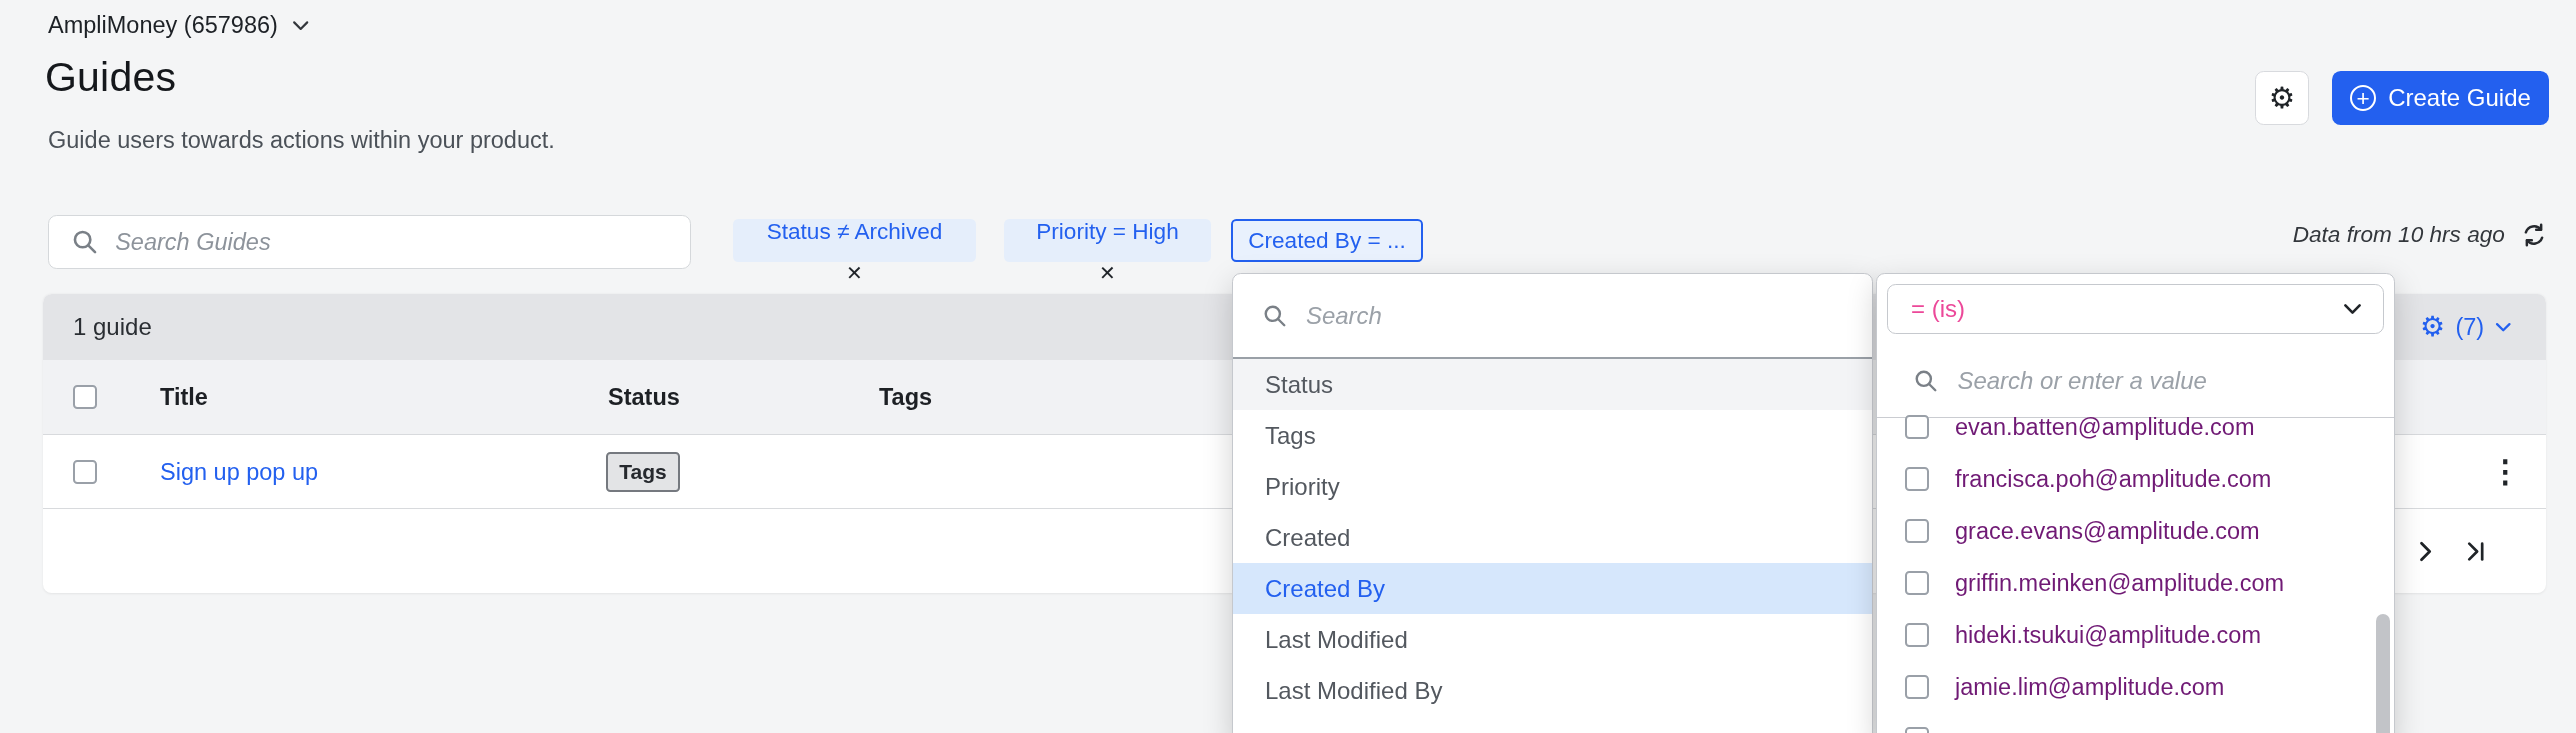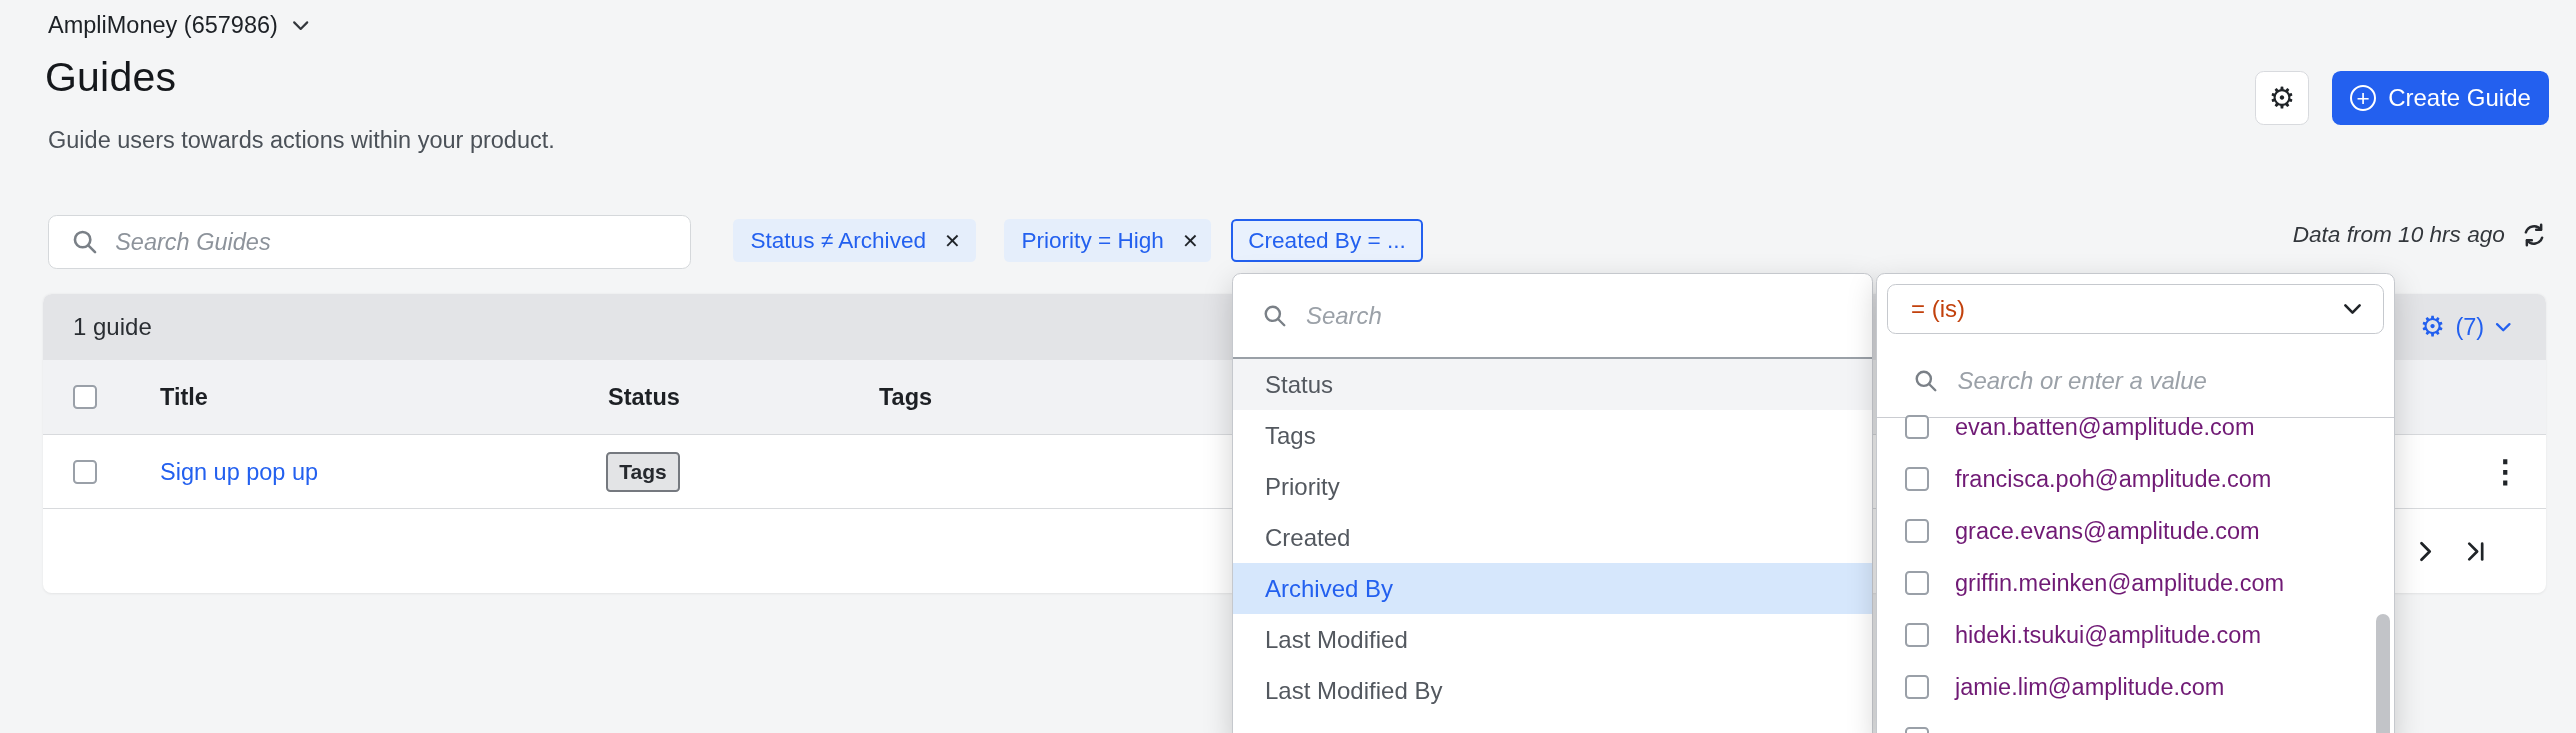--- a/index.html
+++ b/index.html
@@ -15,21 +15,21 @@
   .icon-btn .gear-glyph{font-size:29.5px;color:#202428;line-height:1;}
   .primary-btn{position:absolute;left:2332px;top:71px;width:217px;height:54px;background:#2360EF;border:none;border-radius:8.7px;display:flex;align-items:center;justify-content:center;gap:12px;cursor:pointer;}
   .primary-btn .plus-circle{width:26px;height:26px;border:2.2px solid #fff;border-radius:50%;color:#fff;font-size:22.6px;line-height:24px;text-align:center;font-weight:400;box-sizing:border-box;}
   .primary-btn .lbl{color:#fff;font-size:24px;}
 
   
   .search-box{position:absolute;left:48px;top:215px;width:643px;height:54px;background:#fff;border:1.7px solid #d5d8db;border-radius:8.7px;display:flex;align-items:center;gap:15.6px;padding:0 0 0 22.6px;box-sizing:border-box;}
   .search-box input{border:none;outline:none;flex:1;font-size:23.5px;color:#7f1d1d;background:transparent;font-family:"Liberation Sans",sans-serif;height:100%;}
   .search-box input::placeholder{color:#8d939b;font-style:italic;}
 
-  .chip{position:absolute;top:219px;height:43px;background:#e5eefb;border-radius:5.2px;display:inline-flex;align-items:center;gap:18px;padding:0 17.4px;box-sizing:border-box;cursor:pointer;}
+  .chip{position:absolute;top:219px;height:43px;background:#e5eefb;border-radius:5.2px;display:inline-flex;align-items:center;gap:18px;padding:0 17.4px;box-sizing:border-box;cursor:pointer;flex-direction:column;}
   .chip .chip-label{font-size:22.6px;color:#2360EF;white-space:nowrap;}
   .chip .chip-x{font-size:20px;color:#1f2328;line-height:1;cursor:pointer;}
   .chip1{left:733px;width:243px;justify-content:space-between;}
   .chip2{left:1004px;width:207px;justify-content:space-between;}
   .chip3{left:1231px;width:192px;background:#e9f1fd;border:2.2px solid #2360EF;justify-content:center;}
 
   .freshness{position:absolute;top:222px;right:29.5px;display:flex;align-items:center;gap:15.6px;font-style:italic;}
   .freshness .ftext{font-size:22.6px;color:#33373c;}
 
   
@@ -58,21 +58,21 @@
 
   .panel-search{height:85px;border-bottom:2.2px solid #9aa0a7;display:flex;align-items:center;gap:17.4px;padding:0 0 0 29.5px;box-sizing:border-box;}
   .panel-search input{border:none;outline:none;flex:1;font-size:24px;color:#2a2e33;background:transparent;font-family:"Liberation Sans",sans-serif;height:100%;}
   .panel-search input::placeholder{color:#9ba1a8;font-style:italic;}
 
   .prop-item{height:51px;display:flex;align-items:center;padding-left:32px;font-size:24px;color:#53585f;cursor:pointer;box-sizing:border-box;}
   .prop-item.hovered{background:#f3f4f6;}
   .prop-item.selected{background:#d6e7fc;color:#2360EF;}
 
   .operator-select{margin:10.4px;height:50px;border:1.7px solid #c6c9ce;border-radius:8.7px;display:flex;align-items:center;justify-content:space-between;padding:0 21px 0 22.6px;cursor:pointer;box-sizing:border-box;}
-  .operator-select .op-label{font-size:24px;color:#c2410c;}
+  .operator-select .op-label{font-size:24px;color:#ec4899;}
   .value-search{height:73px;border-bottom:1.7px solid #caccd1;display:flex;align-items:center;gap:17.4px;padding:0 0 0 37px;box-sizing:border-box;}
   .value-search input{border:none;outline:none;flex:1;font-size:24px;color:#b91c1c;background:transparent;font-family:"Liberation Sans",sans-serif;height:100%;}
   .value-search input::placeholder{color:#9ba1a8;font-style:italic;}
 
   .value-list{position:absolute;left:0;right:0;top:136px;bottom:0;overflow:hidden;}
   .value-item{height:52px;display:flex;align-items:center;gap:26px;padding-left:28px;box-sizing:border-box;cursor:pointer;}
   .value-item:first-child{margin-top:-8.7px;}
   .value-item .vcb{width:24px;height:24px;background:#fff;border:2.2px solid #9aa0a8;border-radius:4.3px;box-sizing:border-box;flex:none;cursor:pointer;}
   .value-item .vlabel{font-size:23.5px;color:#701a75;white-space:nowrap;}
   .scroll-thumb{position:absolute;right:4.3px;top:340px;width:14px;height:139px;background:#c2c4c8;border-radius:7px;cursor:pointer;}
@@ -189,21 +189,21 @@
             <circle cx="9" cy="9" r="6.5"></circle>
             <line x1="14" y1="14" x2="19.5" y2="19.5"></line>
           </svg>
       </span>
       <input type="text" placeholder="Search" style="">
     </div>
     <div class="prop-item hovered">Status</div>
     <div class="prop-item">Tags</div>
     <div class="prop-item">Priority</div>
     <div class="prop-item">Created</div>
-    <div class="prop-item selected">Archived By</div>
+    <div class="prop-item selected">Created By</div>
     <div class="prop-item">Last Modified</div>
     <div class="prop-item">Last Modified By</div>
   </div>
 
   <div class="panel panel-values">
     <div class="operator-select">
       <span class="op-label">= (is)</span>
       <span>
         <svg width="19" height="12" viewBox="0 0 16 10" fill="none" stroke="#202428" stroke-width="2.2" stroke-linecap="round" stroke-linejoin="round">
             <path d="M2 2 L8 8 L14 2"></path>

